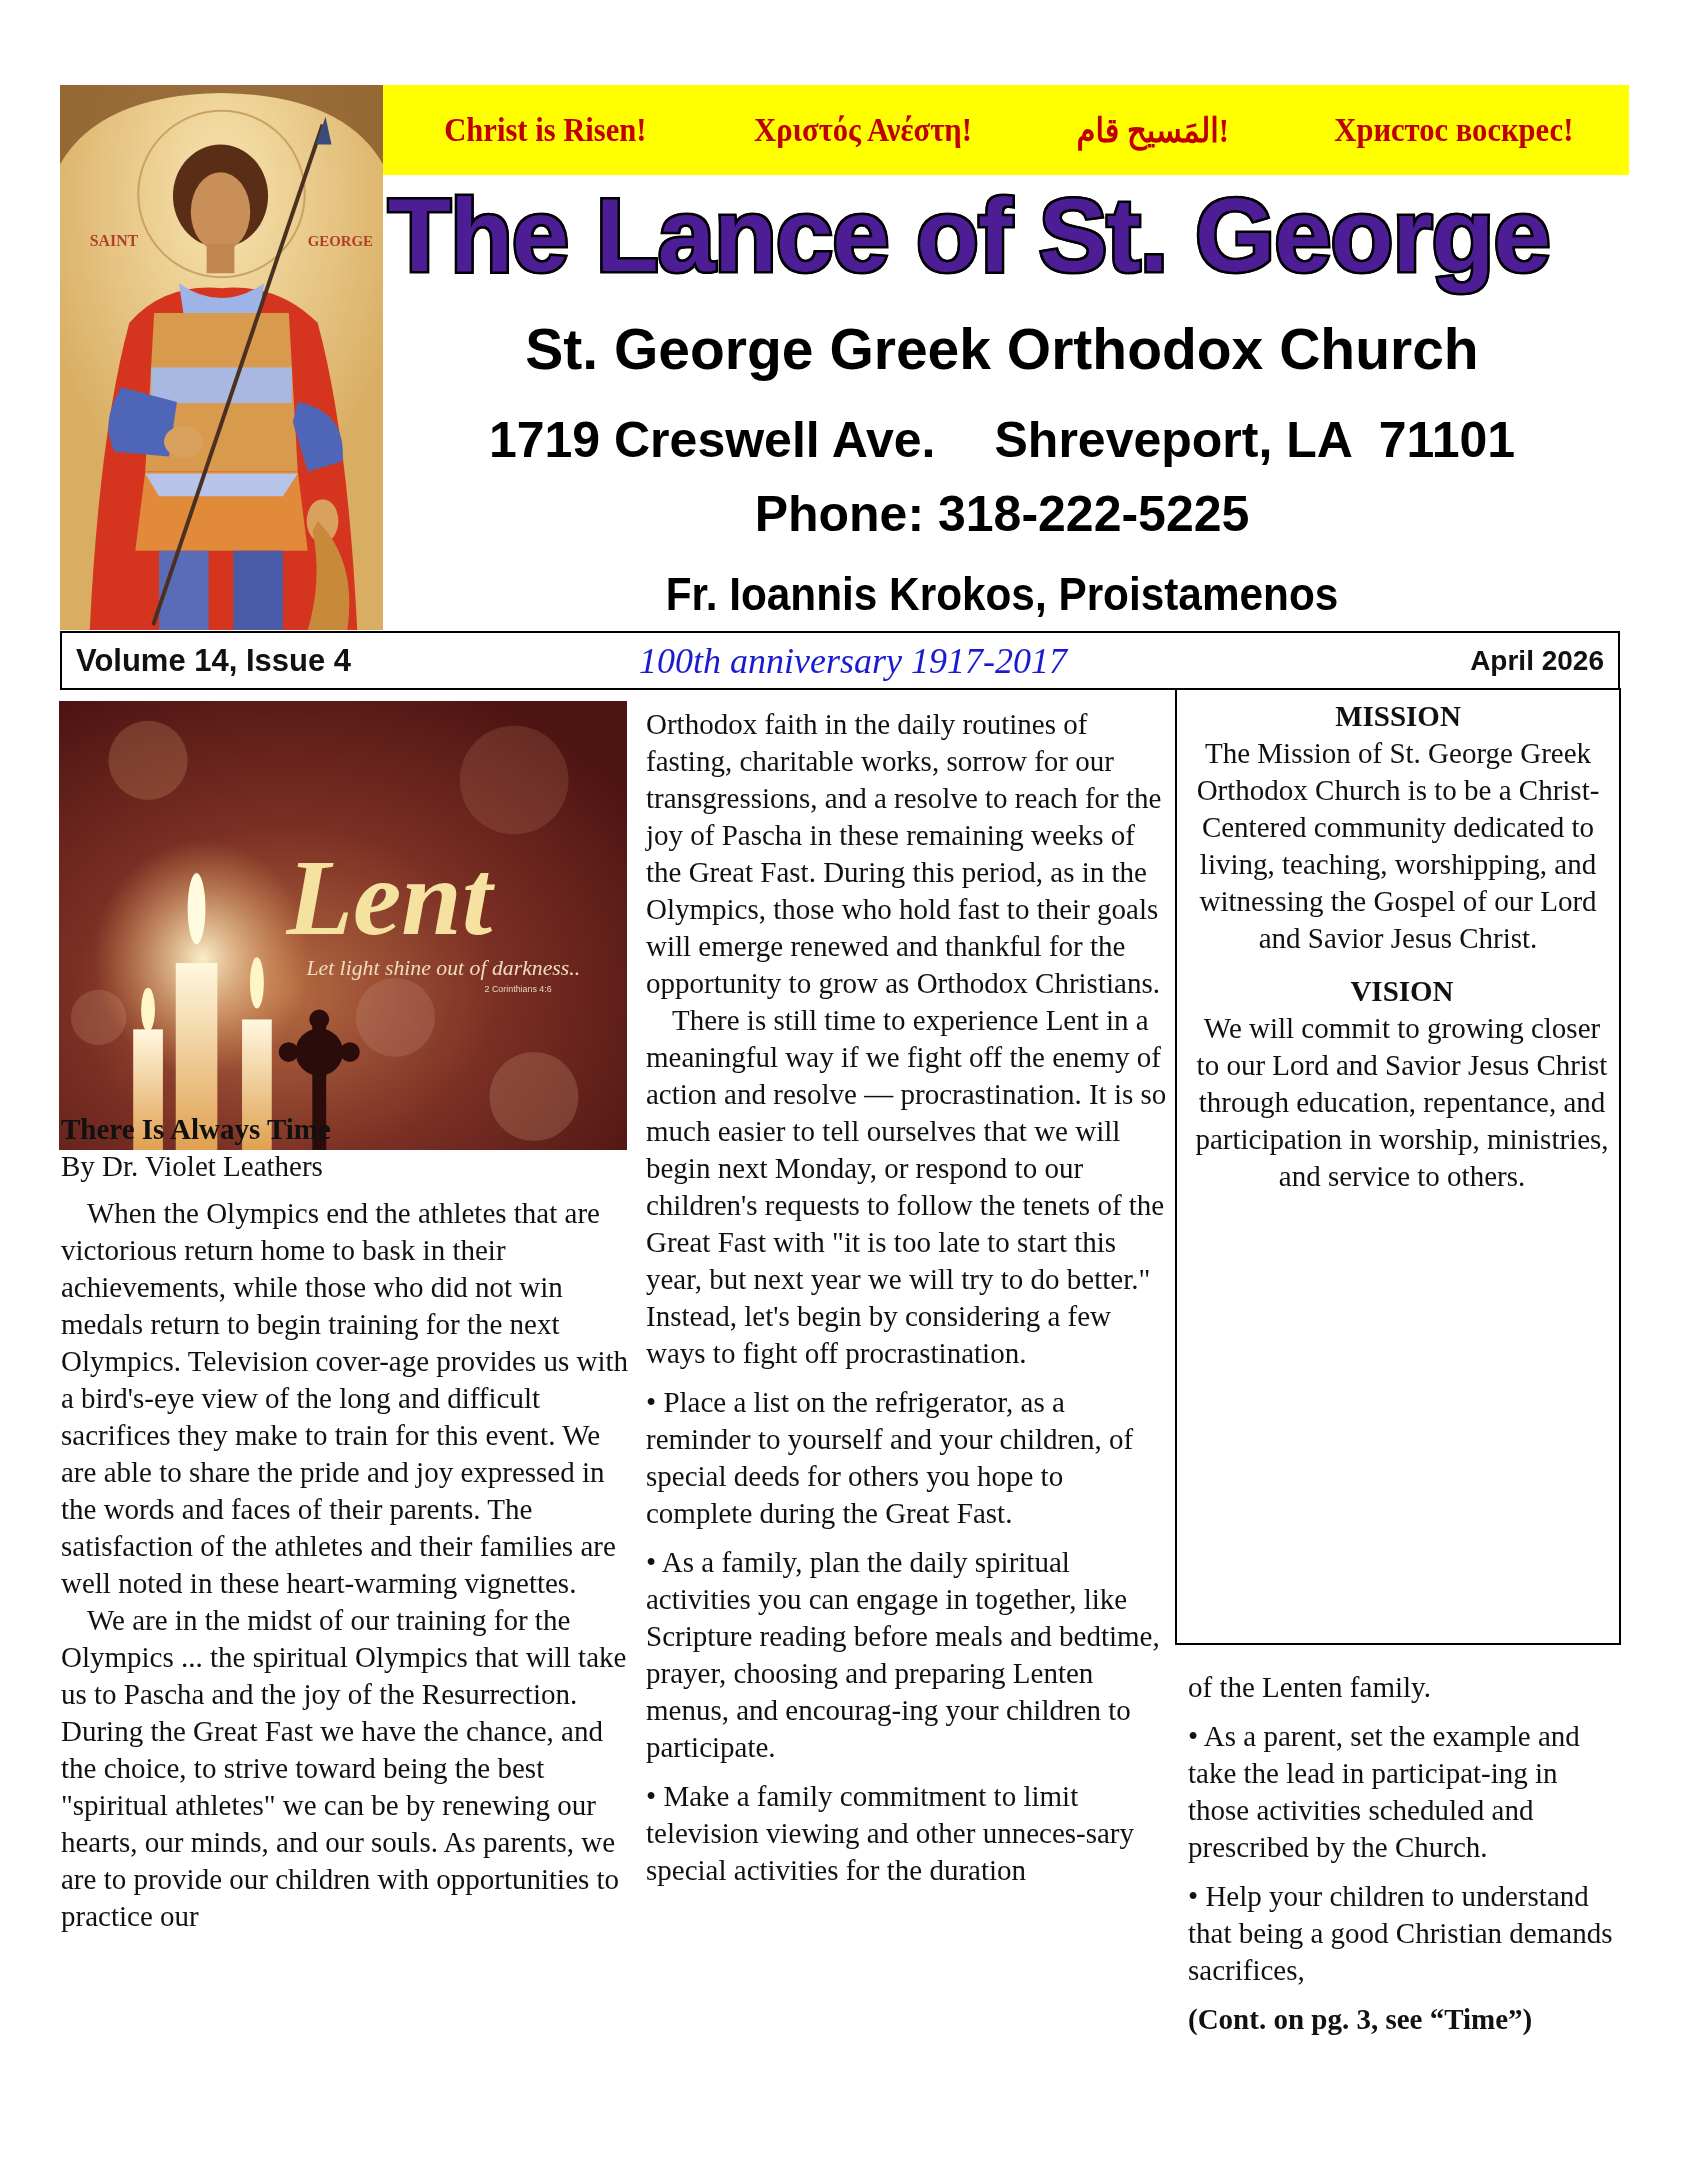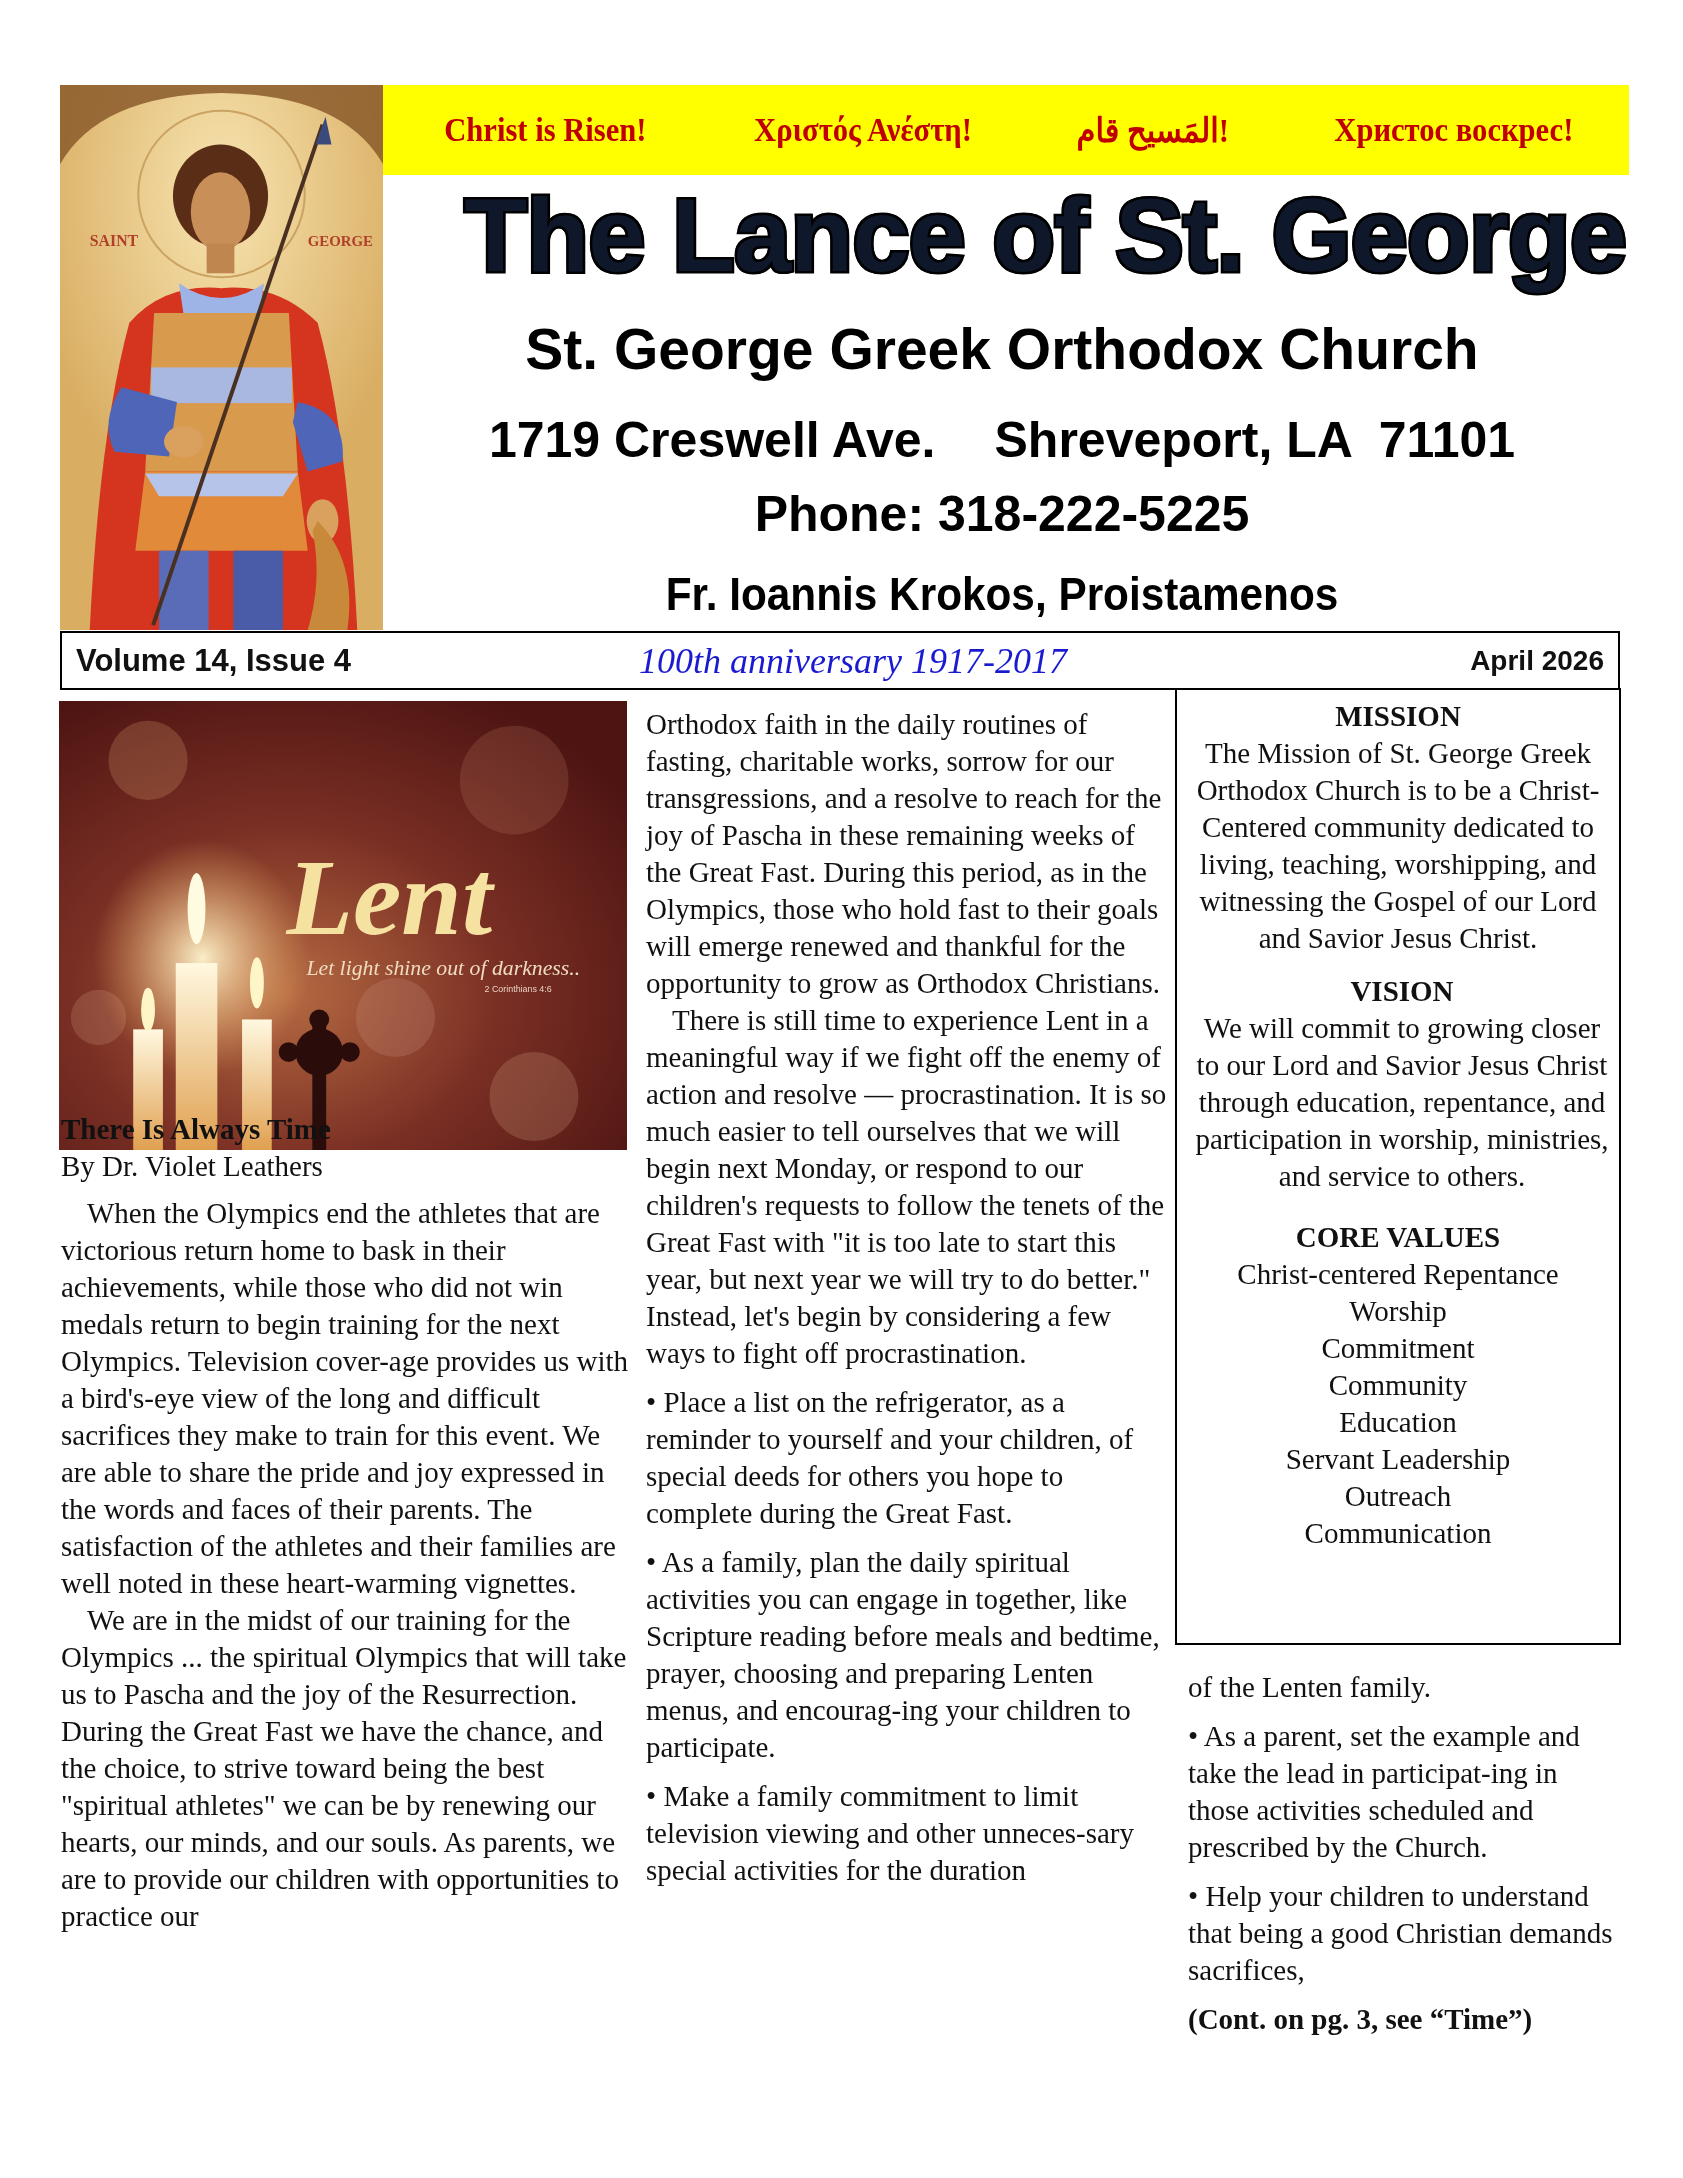--- a/index.html
+++ b/index.html
@@ -12,23 +12,23 @@
           background: radial-gradient(ellipse at 50% 22%, #f4dca0 0%, #e7c27a 45%, #b9874a 100%); }
   #icon svg { width:100%; height:100%; display:block; }
 
   
   #banner { left:383px; top:85px; width:1238px; height:90px; background:#ffff00;
             display:flex; align-items:center; justify-content:space-around;
             font-family:"Liberation Serif", serif; font-weight:bold; font-size:34px; color:#c00000;padding-left:8px; }
   #banner span { white-space:nowrap; transform:scaleX(0.9); }
 
   
-  #title { left:388px; top:180px; width:1238px; height:111px; text-align:right;
+  #title { left:388px; top:180px; width:1238px; height:111px; text-align:left;
            font-family:"Liberation Sans", "DejaVu Sans", sans-serif; font-weight:900; font-size:103px;
-           line-height:111px; color:#0f172a; letter-spacing:-1px;
+           line-height:111px; color:#4c1d95; letter-spacing:-1px;
            -webkit-text-stroke:5px #000; paint-order:stroke fill;
            text-shadow: 2px 2px 0 #000, -2px 2px 0 #000, 2px -2px 0 #000, -2px -2px 0 #000; }
 
   .hdr { left:383px; width:1238px; text-align:center; font-family:"Liberation Sans", "DejaVu Sans", sans-serif;
          font-weight:bold; color:#000; white-space:nowrap; }
   #church { top:315px; font-size:57px; line-height:69px; }
   #address { top:411px; font-size:50px; line-height:59px; }
   #address .gap { display:inline-block; width:59px; }
   #phone { top:485px; font-size:50px; line-height:59px; }
   #priest { top:566px; font-size:46px; line-height:57px; transform:scaleX(0.92); }
@@ -199,31 +199,20 @@
 
 <div id="mvbox" class="abs">
   <div class="sect first">
     <h3>MISSION</h3>
     <div style="padding:0 8px;">The Mission of St. George Greek Orthodox Church is to be a Christ-Centered community dedicated to living, teaching, worshipping, and witnessing the Gospel of our Lord and Savior Jesus Christ.</div>
   </div>
   <div class="sect" style="margin-top:16px;padding-left:8px;">
     <h3>VISION</h3>
     <div style="padding:0 8px;">We will commit to growing closer to our Lord and Savior Jesus Christ through education, repentance, and participation in worship, ministries, and service to others.</div>
   </div>
-  <div class="sect core">
-    <h3>CORE VALUES</h3>
-    <div>Christ-centered Repentance</div>
-    <div>Worship</div>
-    <div>Commitment</div>
-    <div>Community</div>
-    <div>Education</div>
-    <div>Servant Leadership</div>
-    <div>Outreach</div>
-    <div>Communication</div>
-  </div>
 </div>
 
 <div id="col3" class="abs col">
   <p>of the Lenten family.</p>
   <p class="bullet">• As a parent, set the example and take the lead in participat-ing in those activities scheduled and prescribed by the Church.</p>
   <p class="bullet">• Help your children to understand that being a good Christian demands sacrifices,</p>
   <p id="cont">(Cont. on pg. 3, see “Time”)</p>
 </div>
 
 

